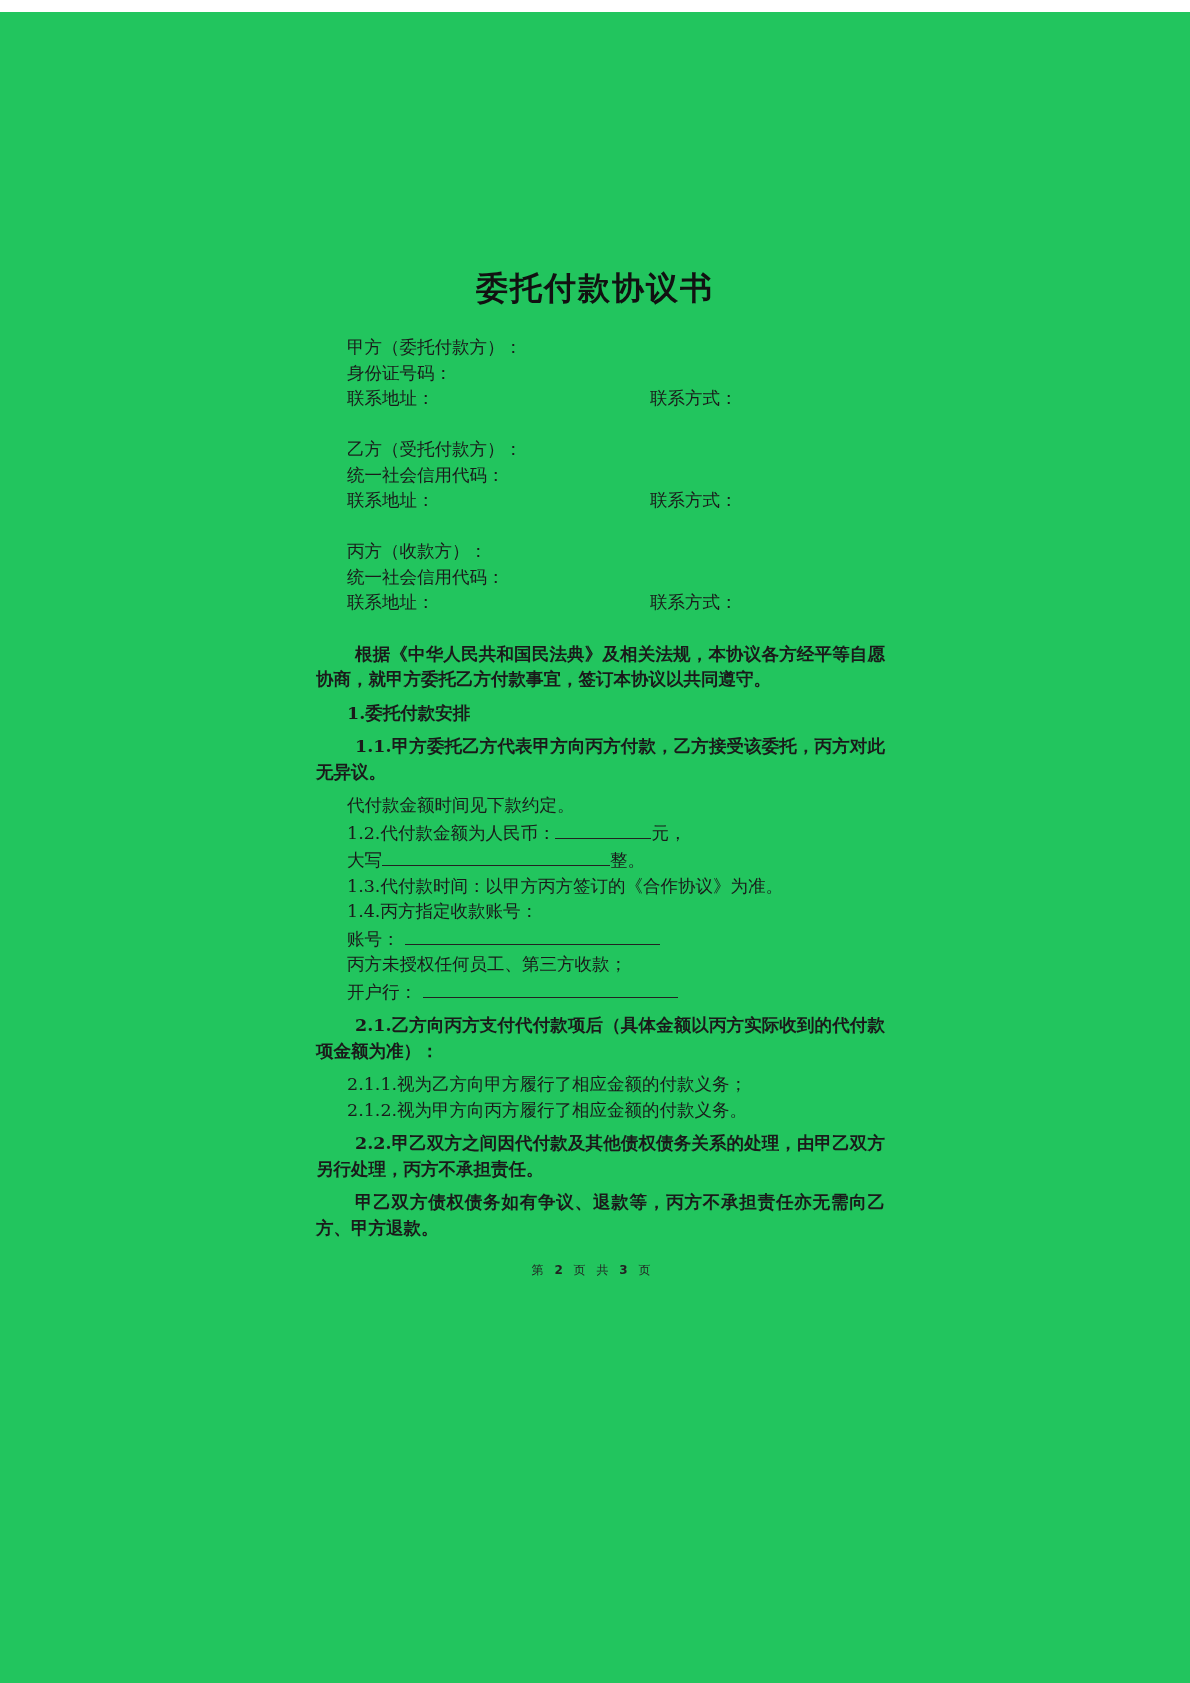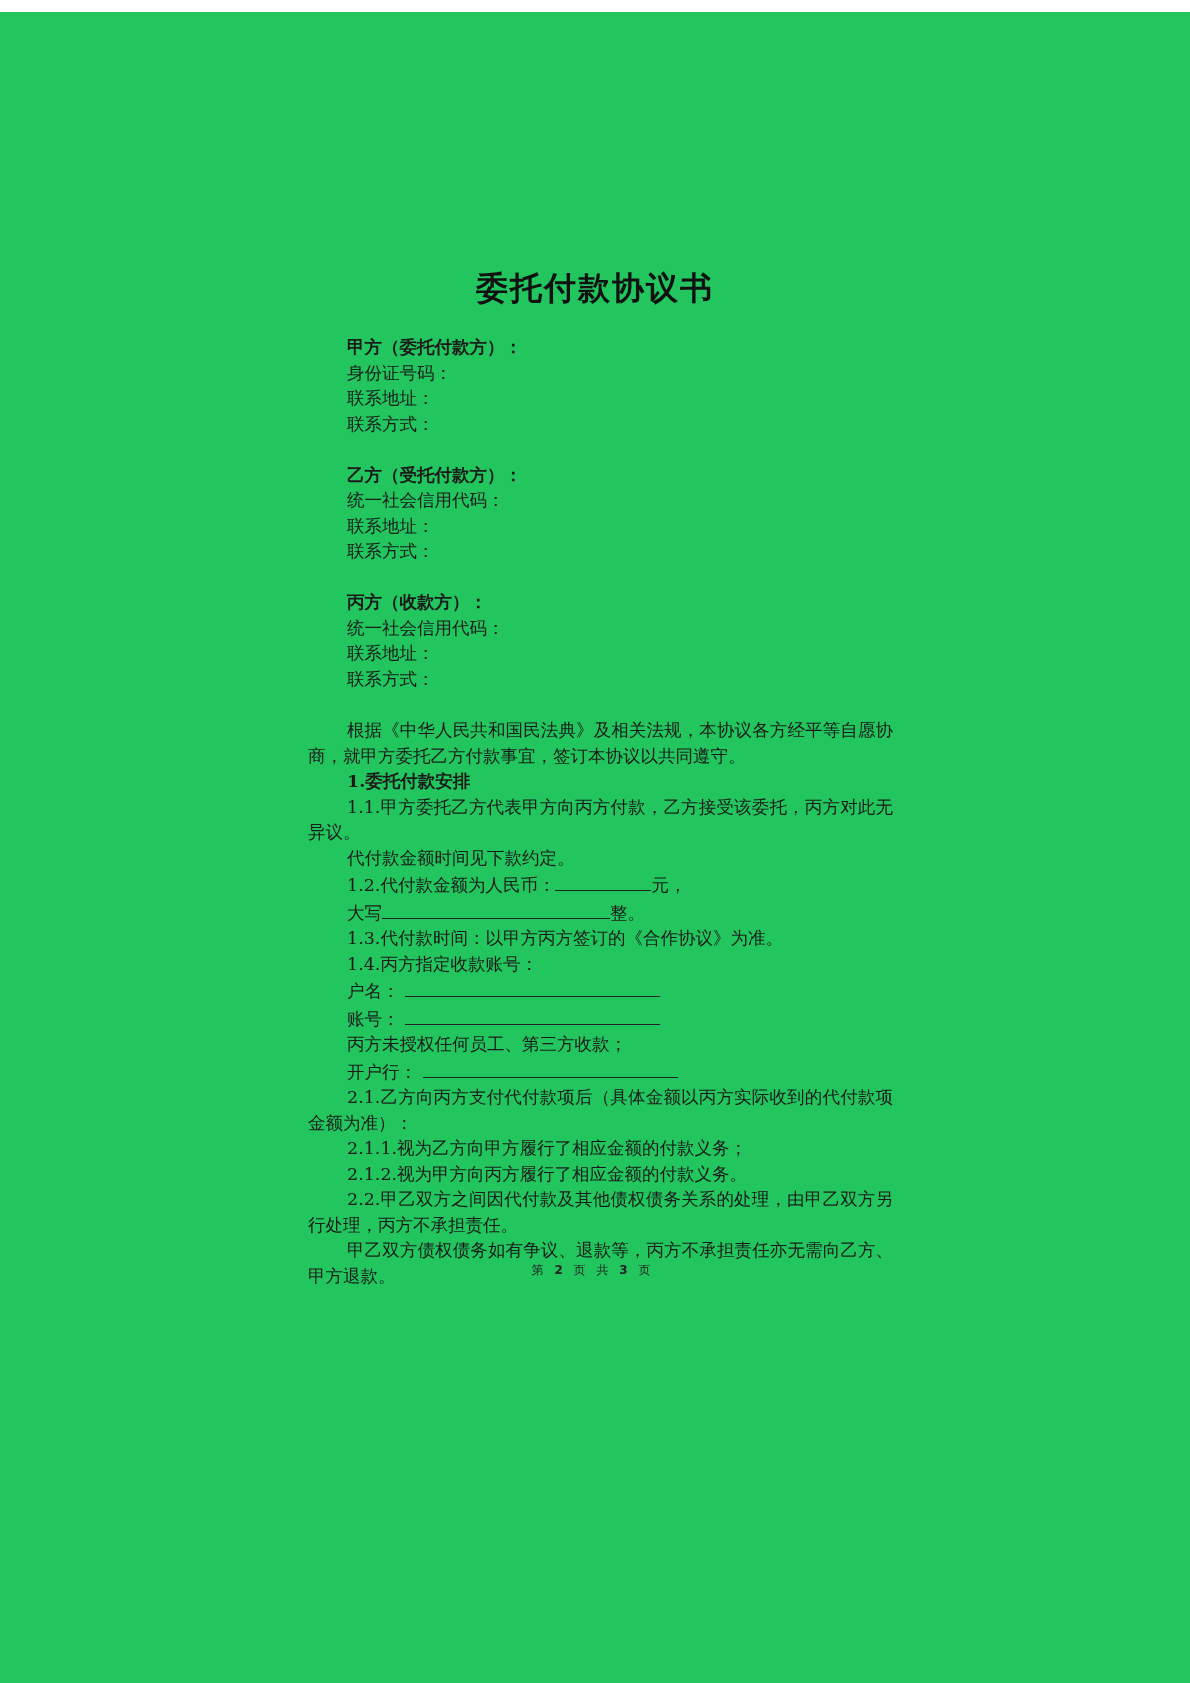--- a/index.html
+++ b/index.html
@@ -40,33 +40,33 @@
       top: 323px;
       width: 585px;
       font-size: 17.5px;
       line-height: 25.5px;
     }
     .party-block {
       margin-left: 39px;
       margin-bottom: 25.5px;
     }
     .party-title {
-      font-weight: bold;
+      font-weight: normal;
     }
     .row2 {
       display: flex;
-      flex-direction: column;
     }
     .row2 .left {
       width: 303px;
     }
     .para {
       text-indent: 39px;
-      margin: 0;
+      margin: 8px;
       text-align: justify;
+      font-weight: bold;
     }
     .indent-line {
       padding-left: 39px;
       margin: 0;
       white-space: nowrap;
     }
     .section-heading {
       padding-left: 39px;
       font-weight: bold;
       margin: 0;
@@ -139,23 +139,20 @@
       <span>1.2.代付款金额为人民币：</span><span class="blank" style="width: 96px;"></span><span>元，</span>
     </p>
     <p class="indent-line">
       <span>大写</span><span class="blank" style="width: 228px;"></span><span>整。</span>
     </p>
 
     <p class="indent-line">1.3.代付款时间：以甲方丙方签订的《合作协议》为准。</p>
     <p class="indent-line">1.4.丙方指定收款账号：</p>
 
     <p class="indent-line">
-      <span>户名：</span>&nbsp;<span class="blank" style="width: 255px;"></span>
-    </p>
-    <p class="indent-line">
       <span>账号：</span>&nbsp;<span class="blank" style="width: 255px;"></span>
     </p>
     <p class="indent-line">丙方未授权任何员工、第三方收款；</p>
 
     <p class="indent-line">
       <span>开户行：</span>&nbsp;<span class="blank" style="width: 255px;"></span>
     </p>
 
     <p class="para">2.1.乙方向丙方支付代付款项后（具体金额以丙方实际收到的代付款项金额为准）：</p>
     <p class="indent-line">2.1.1.视为乙方向甲方履行了相应金额的付款义务；</p>

